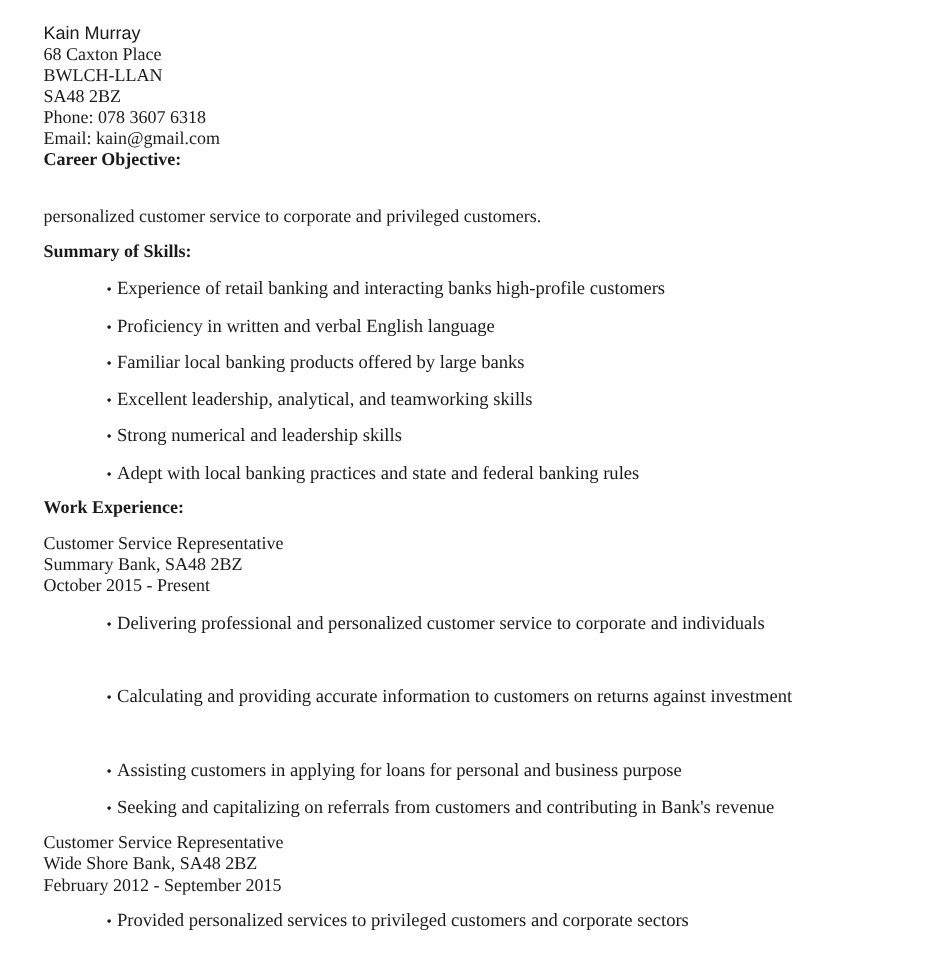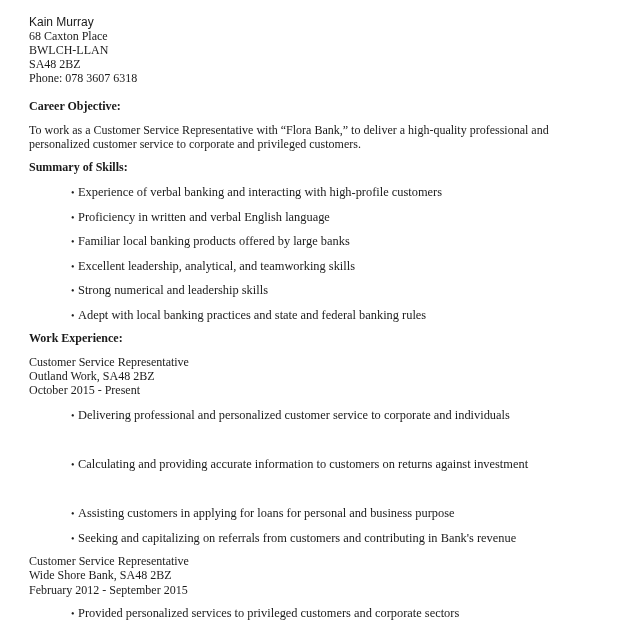--- a/index.html
+++ b/index.html
@@ -24,38 +24,38 @@
 </head>
 <body>
 
 <div class="page">
 
   <div class="line sans" style="top:3px">Kain Murray</div>
   <div class="line" style="top:17px">68 Caxton Place</div>
   <div class="line" style="top:31px">BWLCH-LLAN</div>
   <div class="line" style="top:45px">SA48 2BZ</div>
   <div class="line" style="top:59px">Phone: 078 3607 6318</div>
+  <div class="line" style="top:73px">Email: kain@gmail.com</div>
 
   <div class="line bold" style="top:87px">Career Objective:</div>
-  <div class="line" style="top:111px">To work as a Customer Service Representative with “Flora Bank,” to deliver a high-quality professional and</div>
   <div class="line" style="top:125px">personalized customer service to corporate and privileged customers.</div>
 
   <div class="line bold" style="top:148px">Summary of Skills:</div>
 
-  <div class="bullet" style="top:173px"><span class="dot">•</span><span>Experience of verbal banking and interacting with high-profile customers</span></div>
+  <div class="bullet" style="top:173px"><span class="dot">•</span><span>Experience of retail banking and interacting banks high-profile customers</span></div>
   <div class="bullet" style="top:198px"><span class="dot">•</span><span>Proficiency in written and verbal English language</span></div>
   <div class="bullet" style="top:222px"><span class="dot">•</span><span>Familiar local banking products offered by large banks</span></div>
   <div class="bullet" style="top:247px"><span class="dot">•</span><span>Excellent leadership, analytical, and teamworking skills</span></div>
   <div class="bullet" style="top:296px"><span class="dot">•</span><span>Adept with local banking practices and state and federal banking rules</span></div>
   <div class="bullet" style="top:271px"><span class="dot">•</span><span>Strong numerical and leadership skills</span></div>
 
   <div class="line bold" style="top:319px">Work Experience:</div>
 
   <div class="line" style="top:343px">Customer Service Representative</div>
-  <div class="line" style="top:357px">Outland Work, SA48 2BZ</div>
+  <div class="line" style="top:357px">Summary Bank, SA48 2BZ</div>
   <div class="line" style="top:371px">October 2015 - Present</div>
 
   <div class="bullet" style="top:396px"><span class="dot">•</span><span>Delivering professional and personalized customer service to corporate and individuals</span></div>
   <div class="bullet" style="top:445px"><span class="dot">•</span><span>Calculating and providing accurate information to customers on returns against investment</span></div>
   <div class="bullet" style="top:494px"><span class="dot">•</span><span>Assisting customers in applying for loans for personal and business purpose</span></div>
   <div class="bullet" style="top:519px"><span class="dot">•</span><span>Seeking and capitalizing on referrals from customers and contributing in Bank's revenue</span></div>
 
   <div class="line" style="top:542px">Customer Service Representative</div>
   <div class="line" style="top:556px">Wide Shore Bank, SA48 2BZ</div>
   <div class="line" style="top:571px">February 2012 - September 2015</div>

